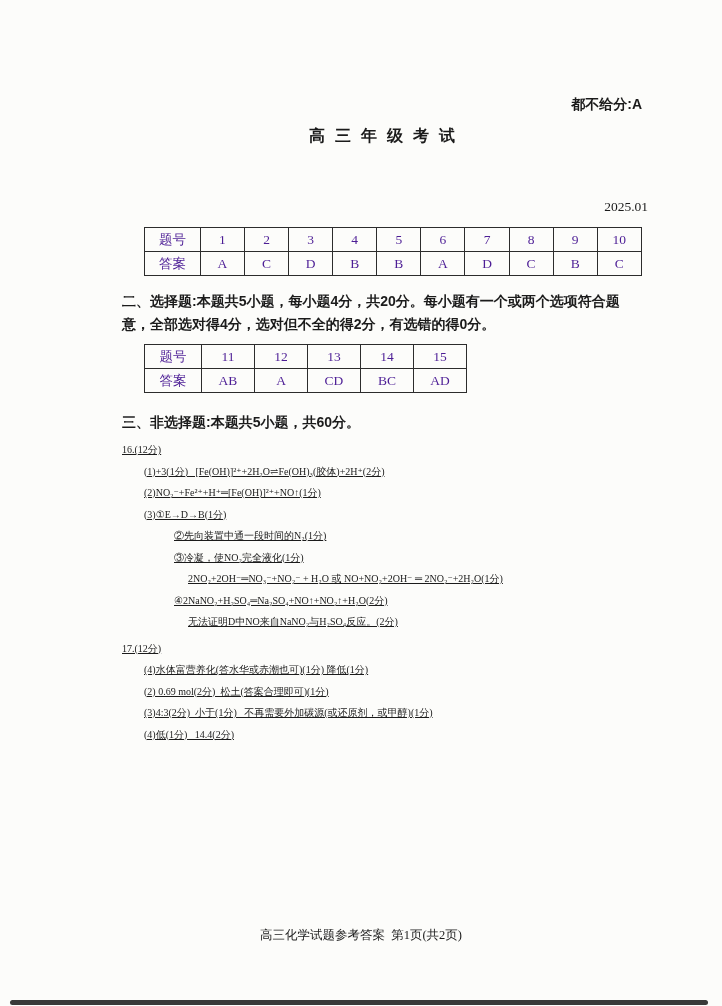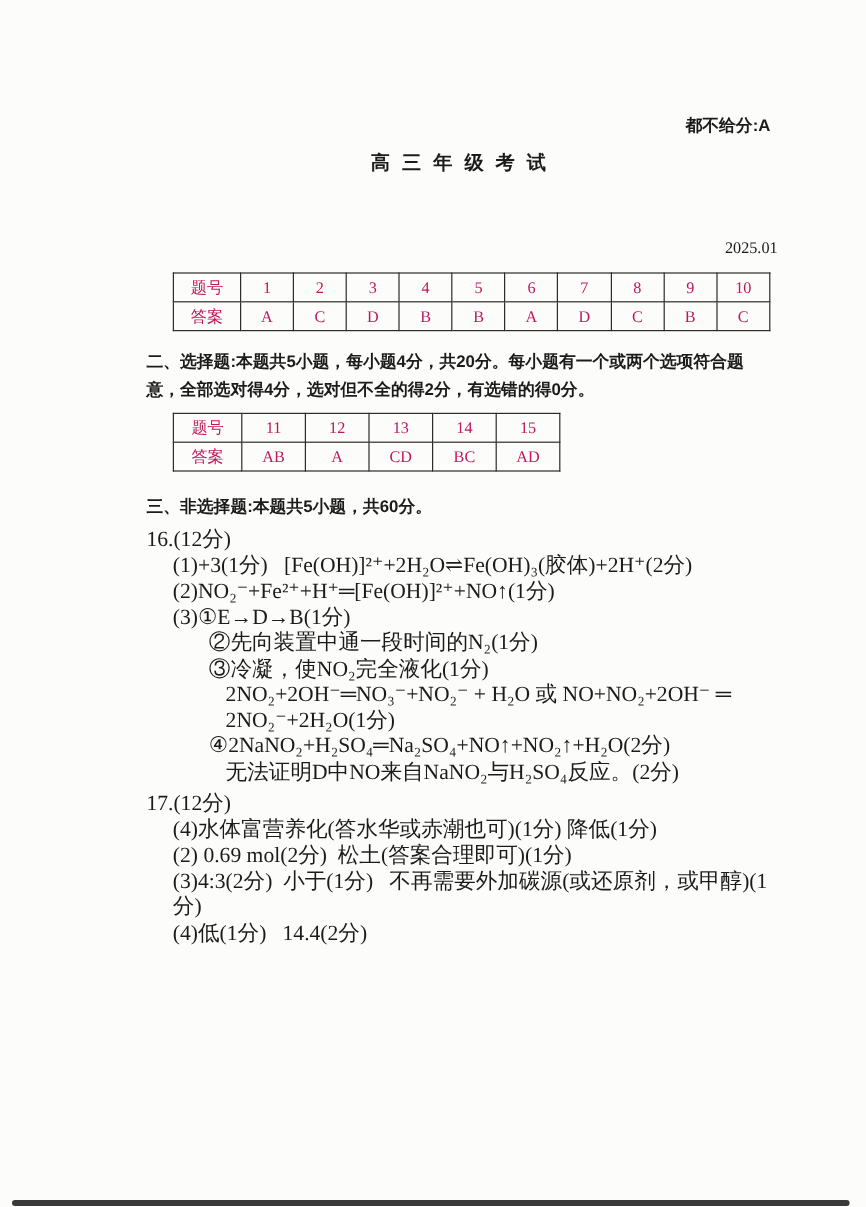--- a/index.html
+++ b/index.html
@@ -71,34 +71,34 @@
     font-family: "Liberation Sans", "DejaVu Sans", sans-serif;
   }
   .sec1 { margin-top: 26px; }
   .sec2 { margin-top: 14px; }
   .sec3 { margin-top: 18px; }
   .ans-table {
     border-collapse: collapse;
     margin-top: 8px;
     margin-left: 22px;
     font-size: 13.5px;
-    color: #be185d;
+    color: #4c1d95;
     border-radius: 20px;
   }
   .ans-table td {
     border: 1px solid #2c2c2c;
     text-align: center;
     height: 23px;
     padding: 0;
   }
   .t1 td { width: 44px; }
   .t1 td.lbl { width: 56px; }
   .t2 td { width: 52px; }
   .t2 td.lbl { width: 56px; }
-  .qblock { font-size: 18px; }
+  .qblock { font-size: 10px; text-decoration: underline; }
   .qtitle {
     margin-top: 5px;
     line-height: 21.5px;
   }
   .qline {
     line-height: 21.5px;
     white-space: pre-wrap;
   }
   .ind1 { padding-left: 22px; }
   .ind2 { padding-left: 52px; }
@@ -210,14 +210,15 @@
     <div class="qblock">
       <div class="qtitle">17.(12分)</div>
       <div class="qline ind1">(4)水体富营养化(答水华或赤潮也可)(1分) 降低(1分)</div>
       <div class="qline ind1">(2) 0.69 mol(2分)  松土(答案合理即可)(1分)</div>
       <div class="qline ind1">(3)4:3(2分)  小于(1分)   不再需要外加碳源(或还原剂，或甲醇)(1分)</div>
       <div class="qline ind1">(4)低(1分)   14.4(2分)</div>
     </div>
 
   </div>
 
+  <div class="footer">高三化学试题参考答案  第1页(共2页)</div>
   <div class="page-edge"></div>
 </div>
 
 </body></html>

